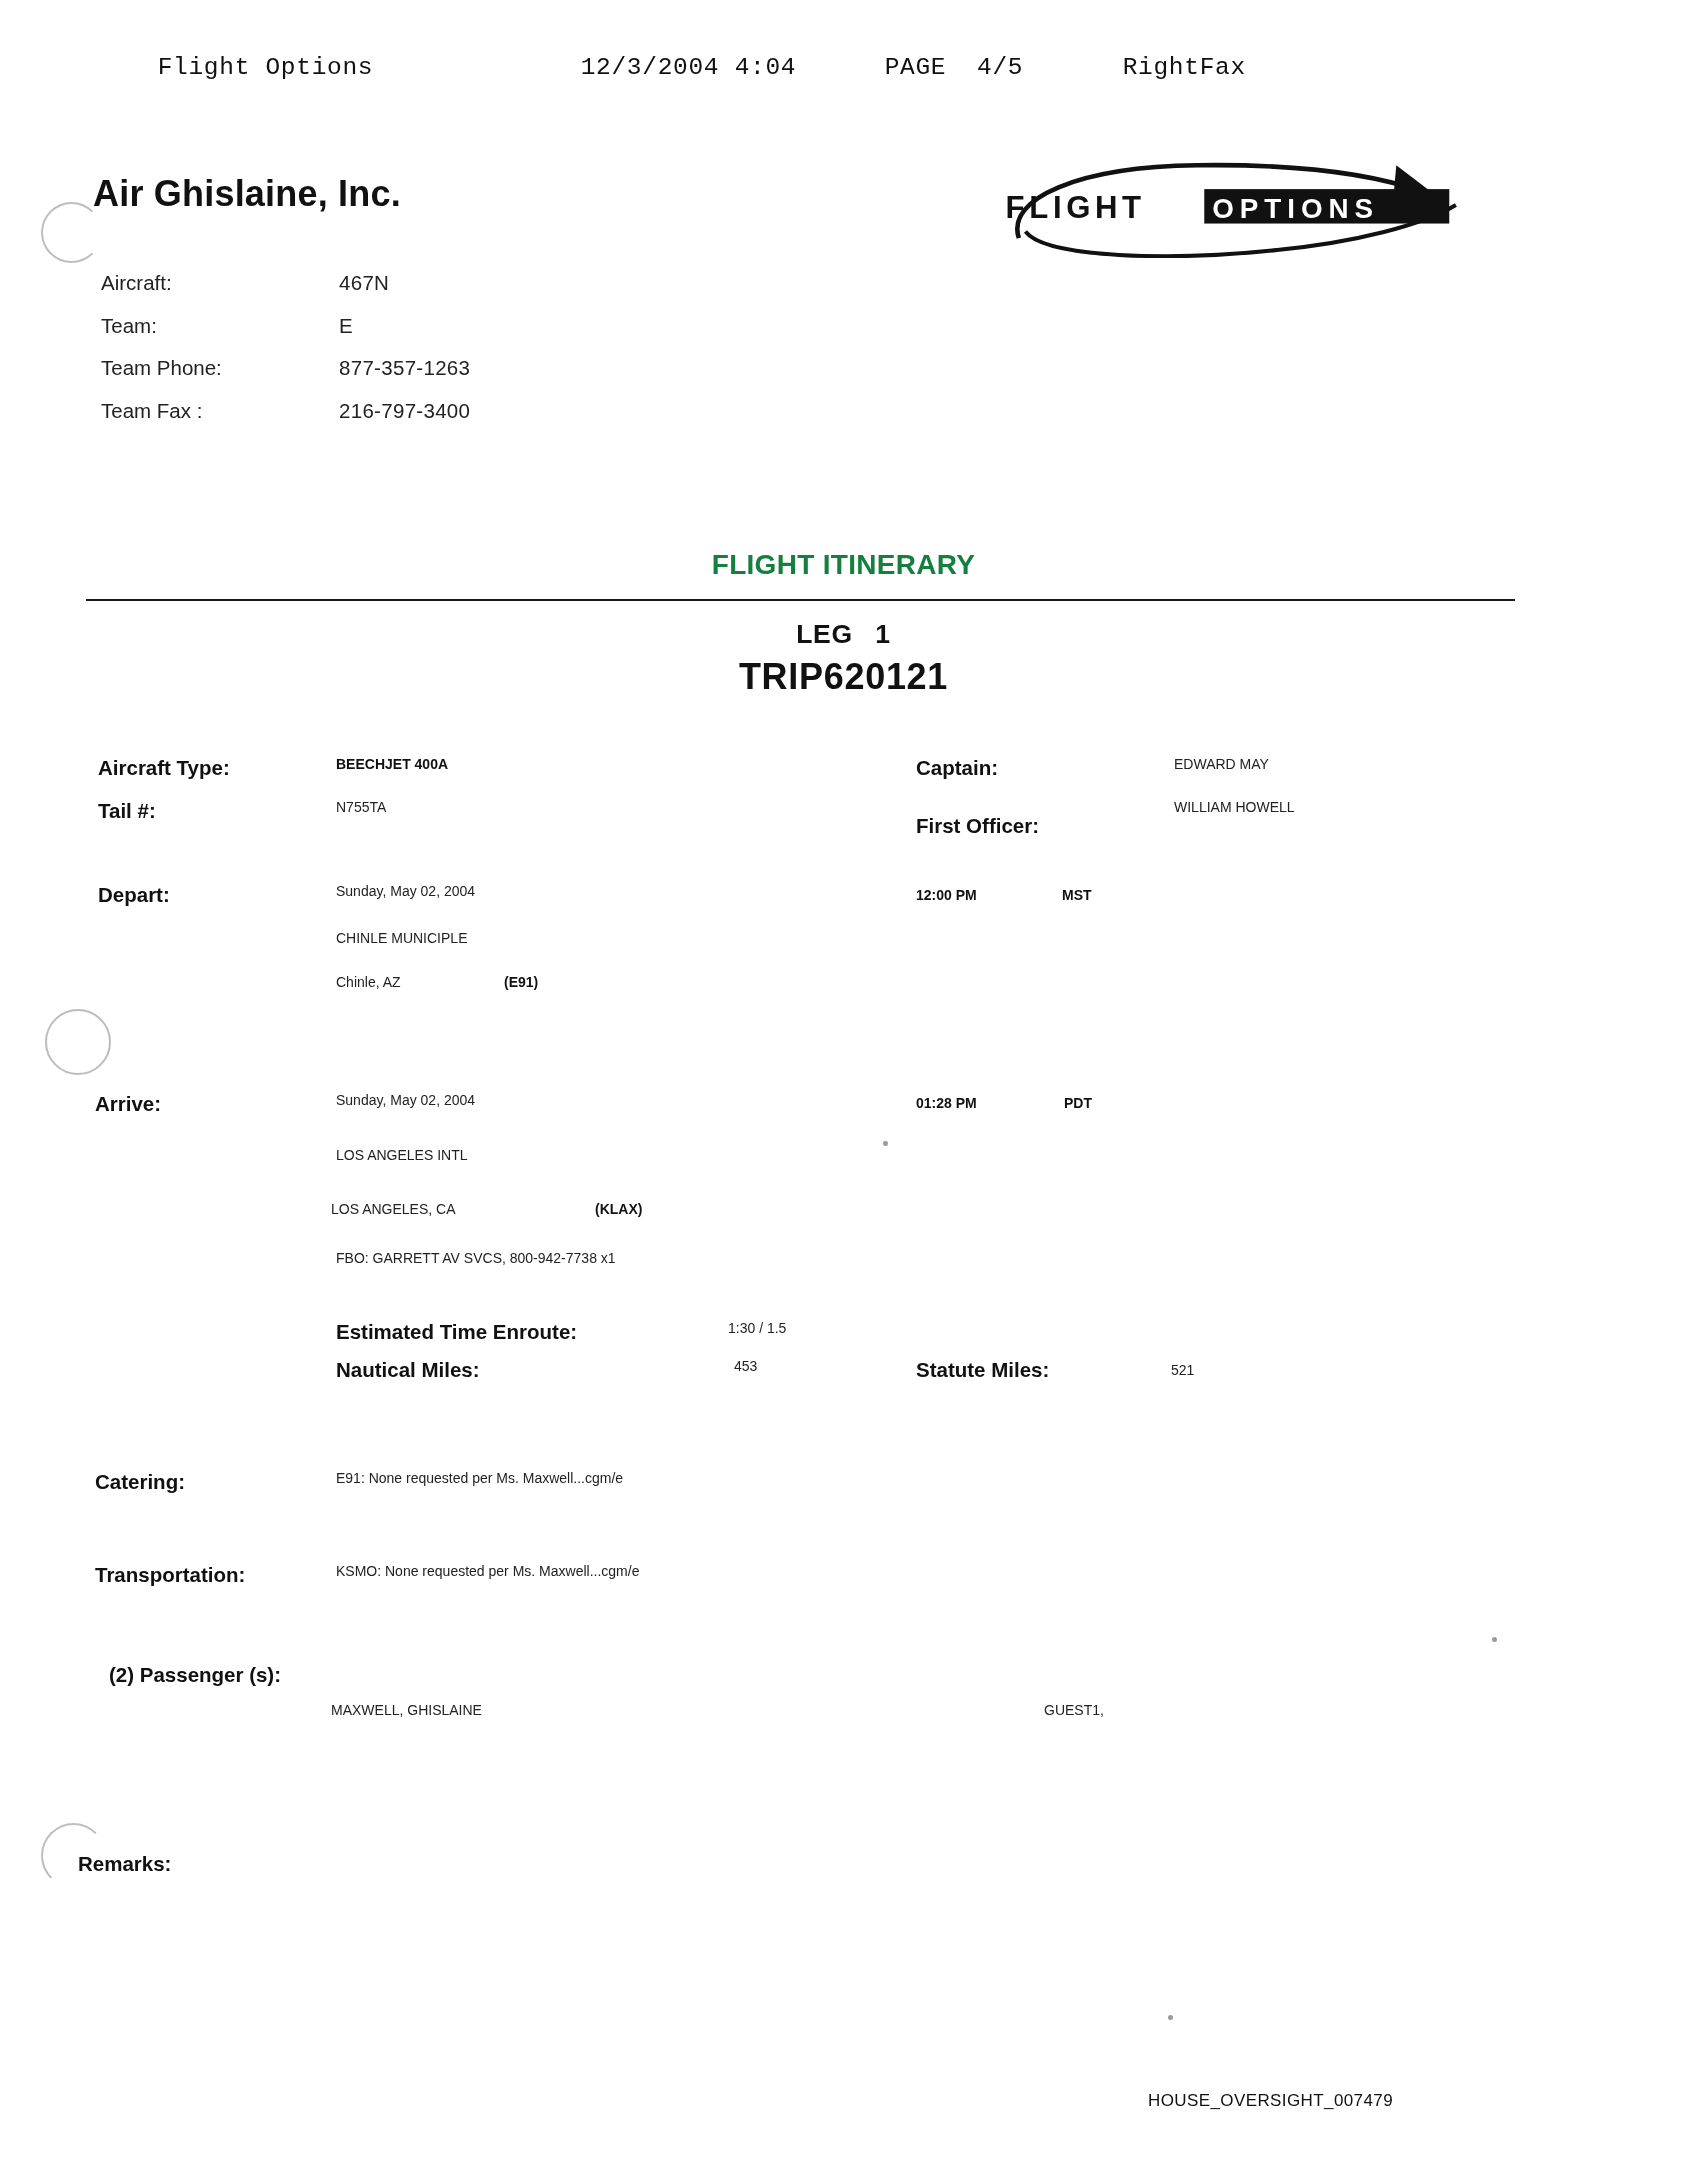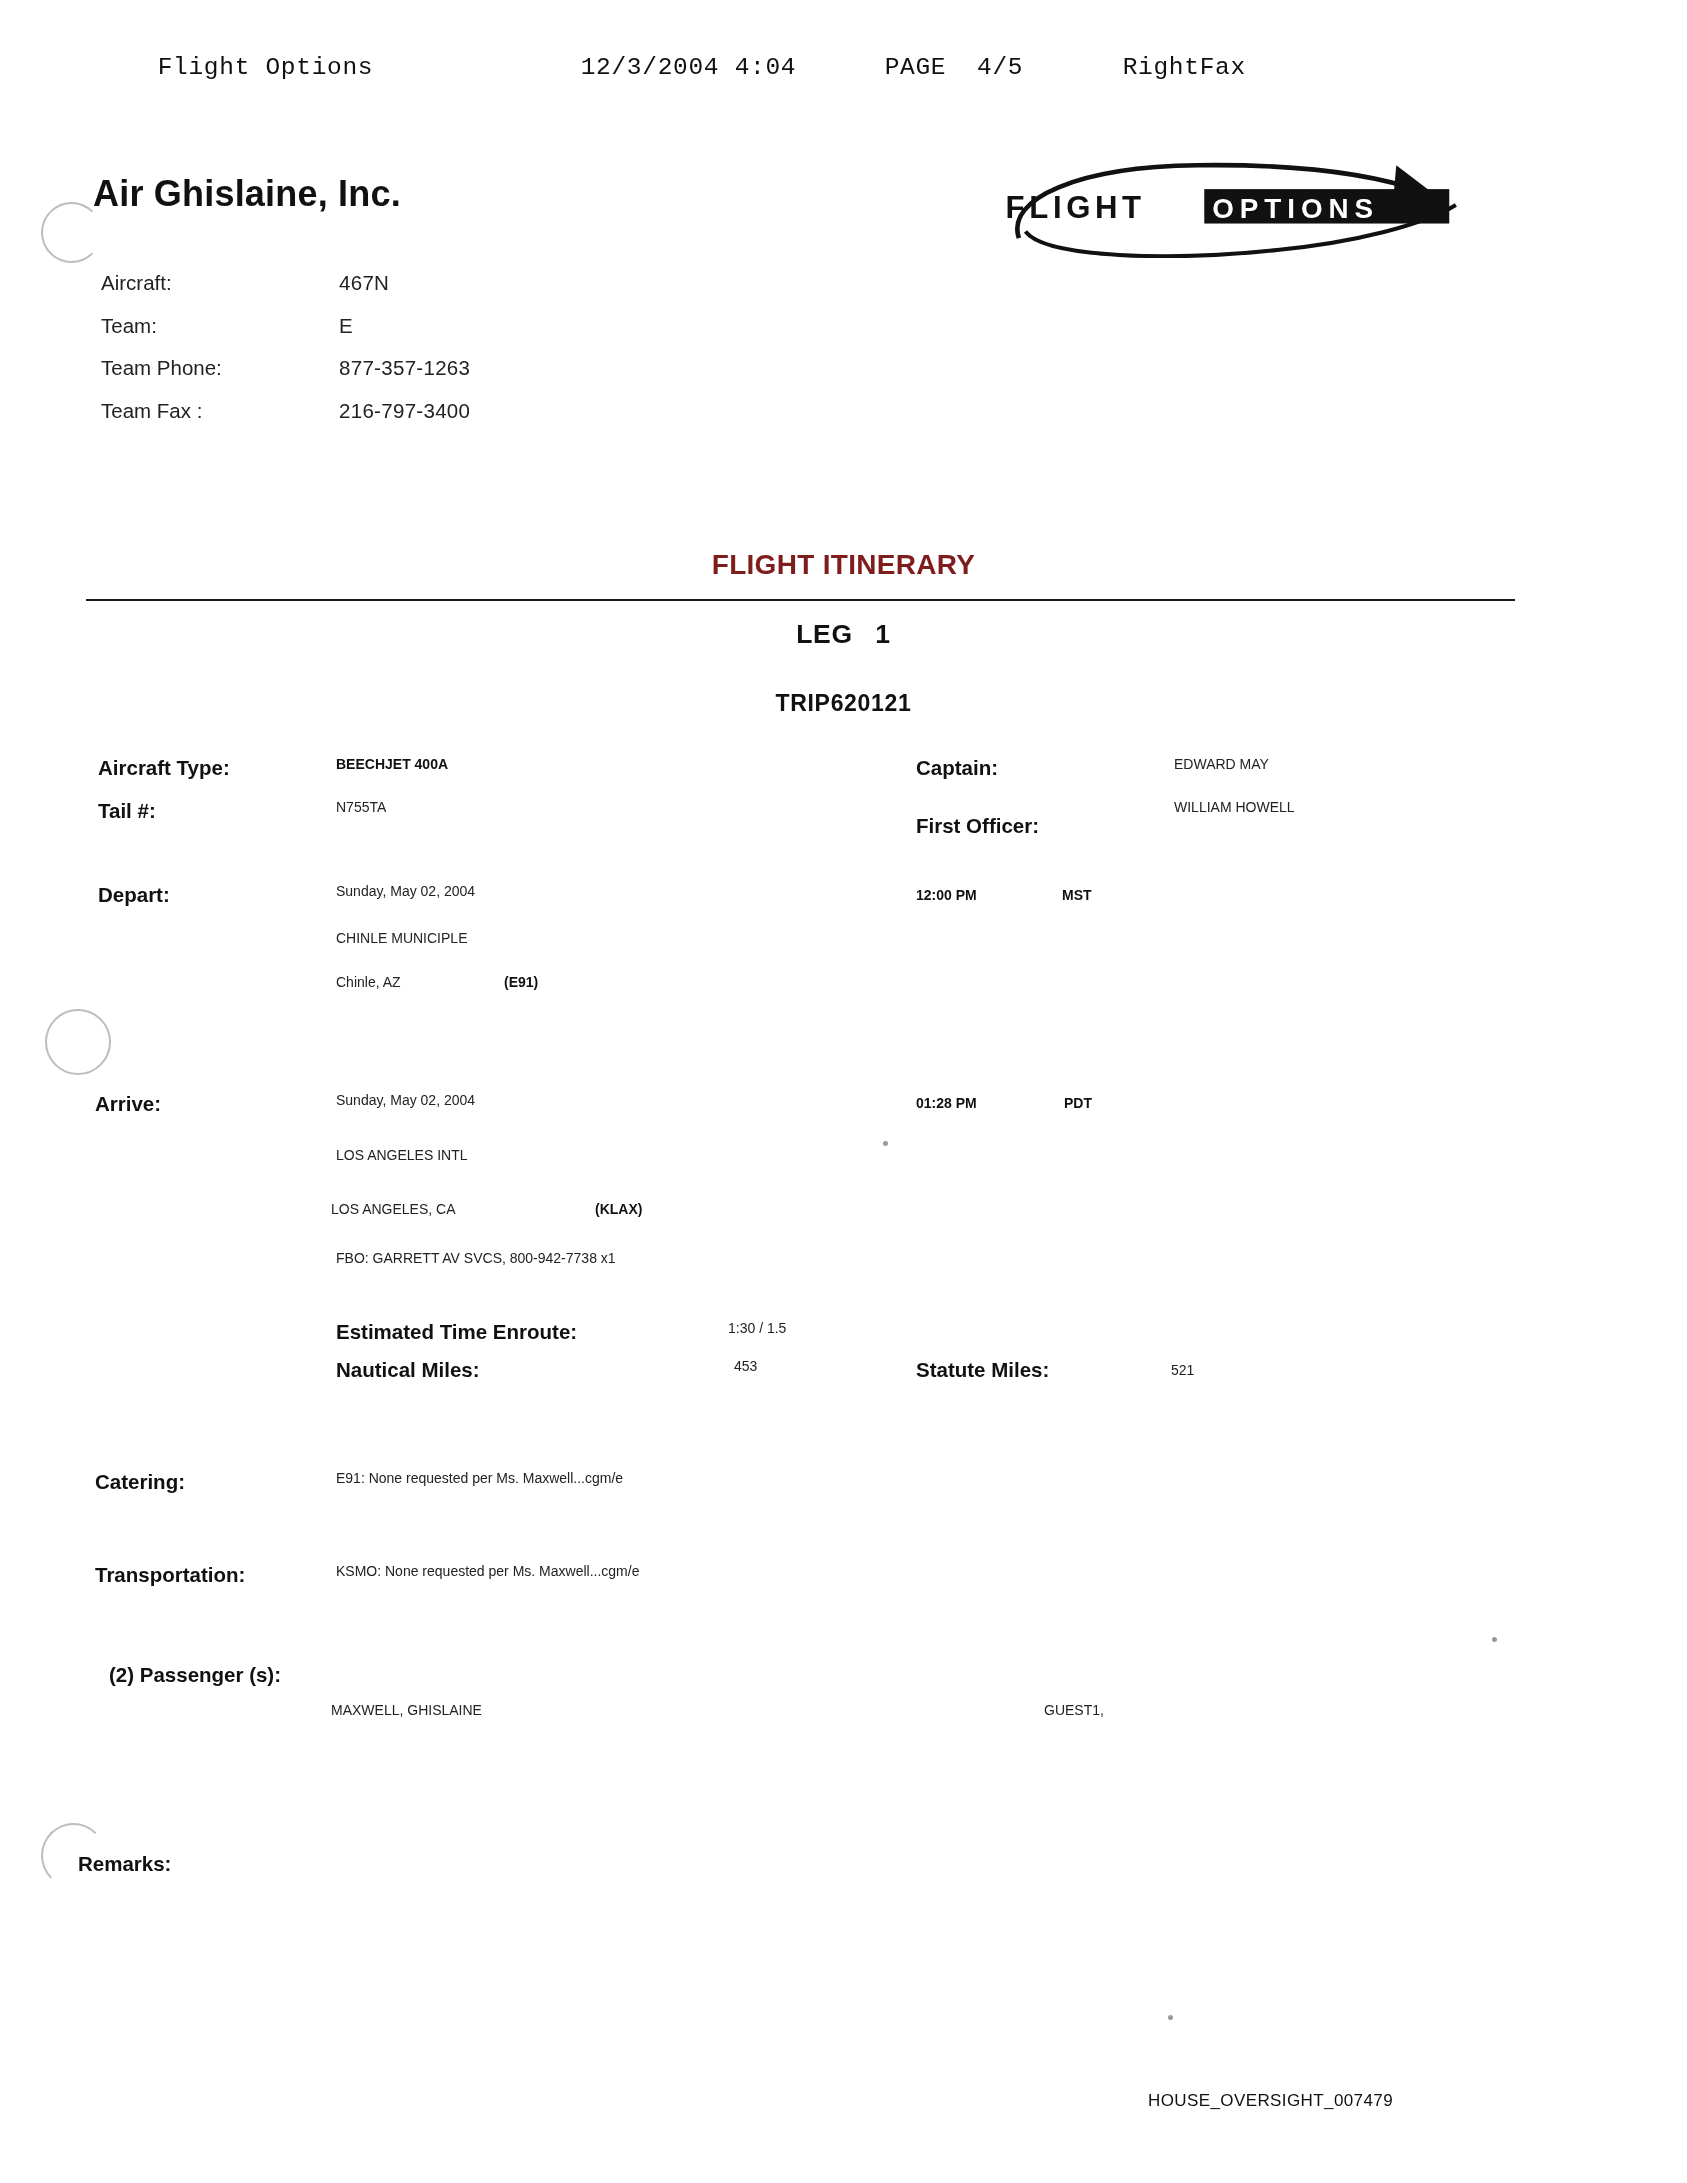--- a/index.html
+++ b/index.html
@@ -73,21 +73,21 @@
   
   .doc-title {
     position: absolute;
     top: 549px;
     left: 0;
     width: 1687px;
     text-align: center;
     font-size: 28px;
     font-weight: bold;
     letter-spacing: 0.3px;
-    color: #7f1d1d;
+    color: #15803d;
   }
   .rule {
     position: absolute;
     top: 599px;
     left: 86px;
     width: 1429px;
     height: 2px;
     background: #1a1a1a;
   }
   .leg-line {
@@ -97,25 +97,25 @@
     width: 1687px;
     text-align: center;
     font-size: 26.5px;
     font-weight: bold;
     color: #111;
     letter-spacing: 0.7px;
   }
   .leg-line .sp { display: inline-block; width: 22.5px; }
   .trip-line {
     position: absolute;
-    top: 690px;
+    top: 656px;
     left: 0;
     width: 1687px;
     text-align: center;
-    font-size: 23px;
+    font-size: 36px;
     font-weight: bold;
     color: #111;
     letter-spacing: 0.7px;
   }
 
   
   .lbl {
     position: absolute;
     font-size: 20.5px;
     font-weight: bold;

